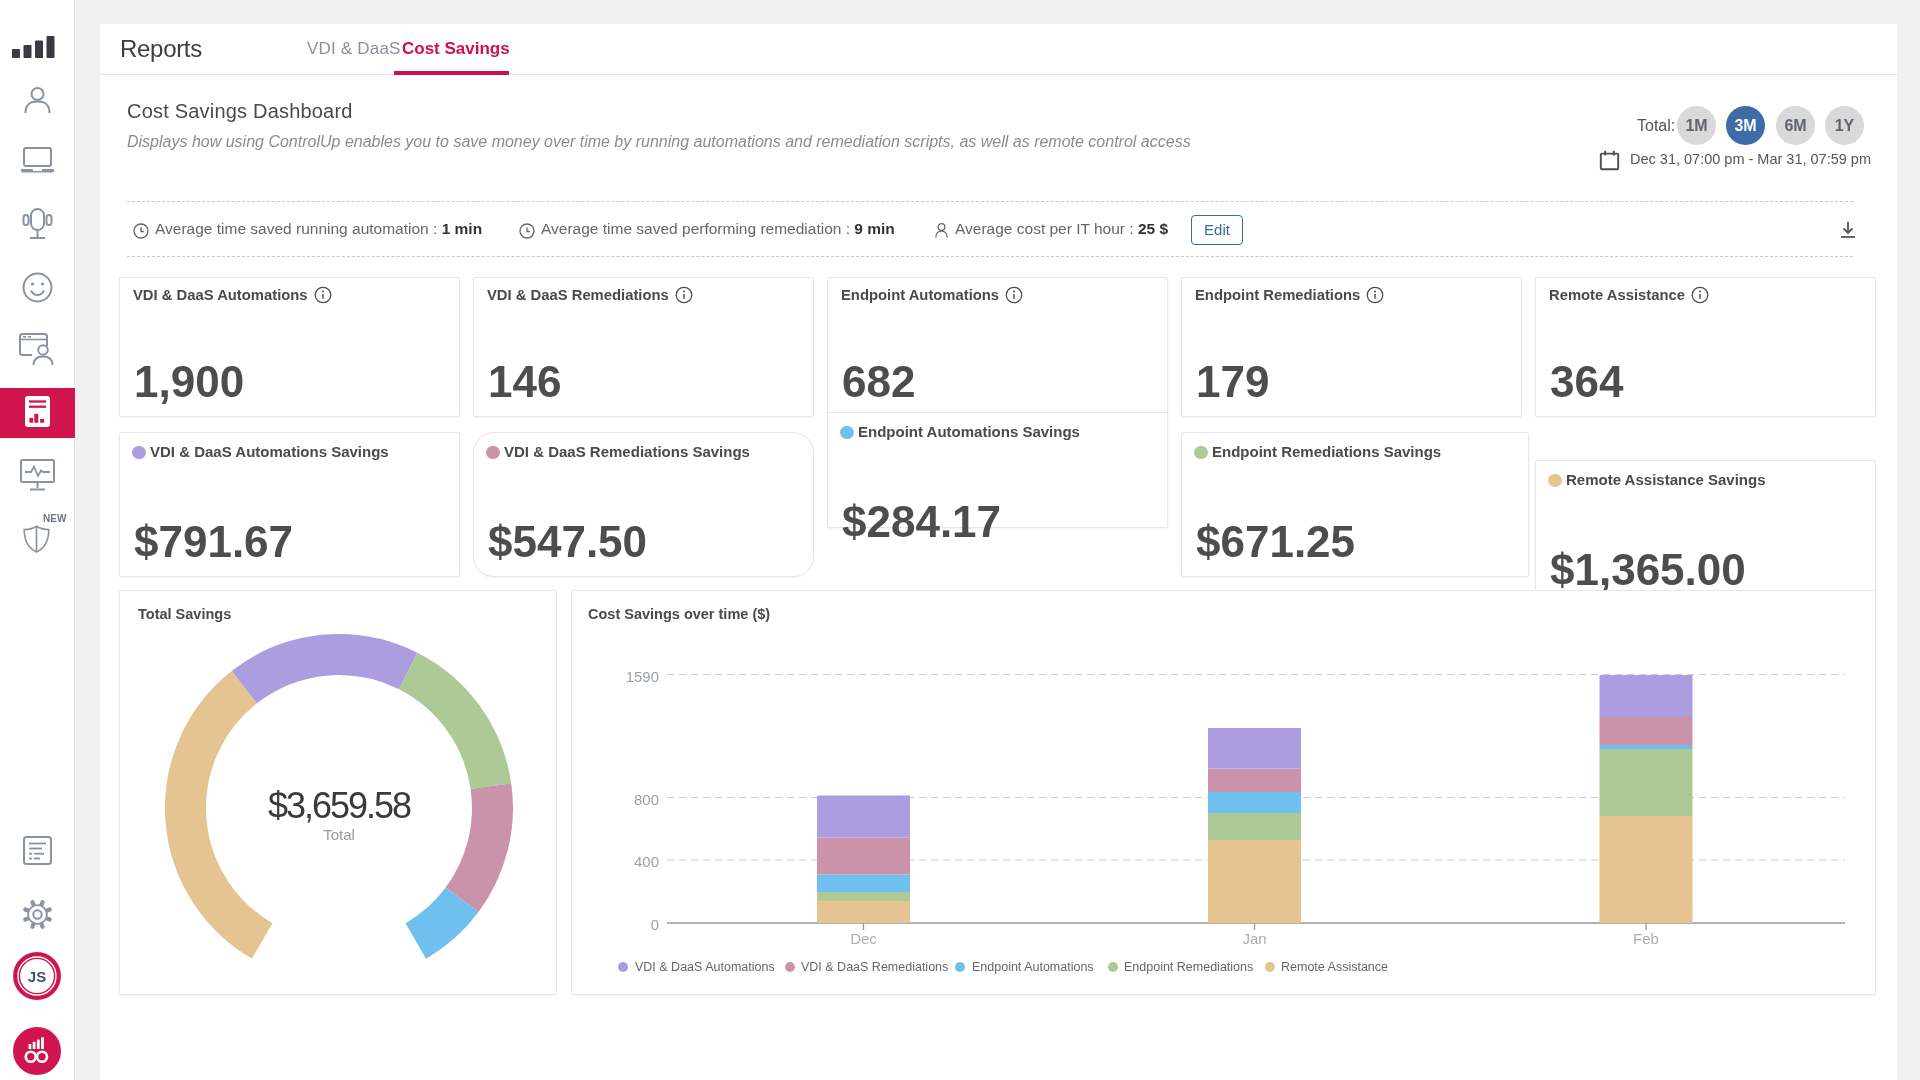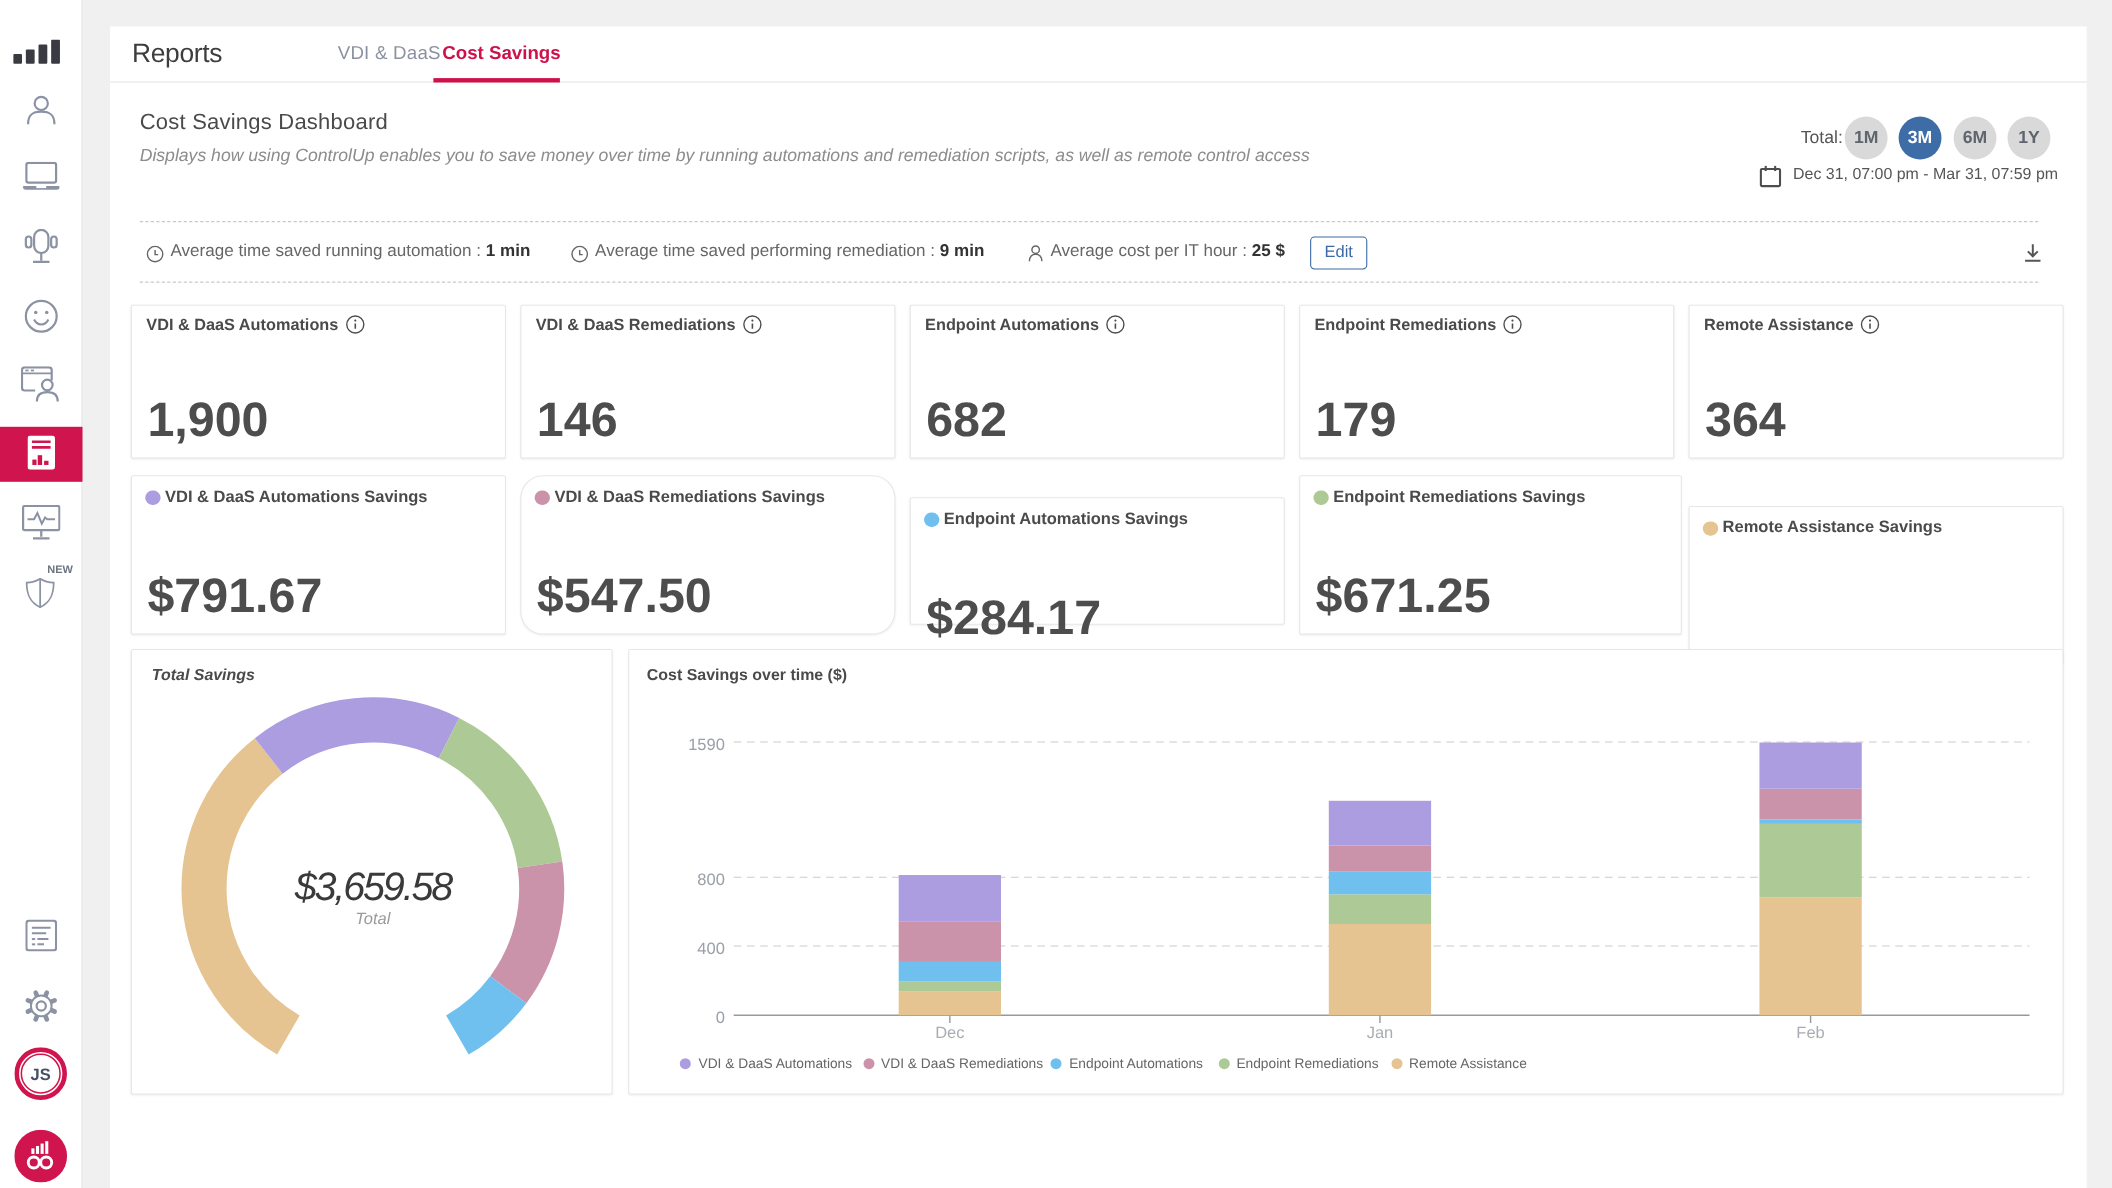--- a/index.html
+++ b/index.html
@@ -211,36 +211,37 @@
   <div class="card" style="left:19px; top:408px; width:341px; height:145px;">
     <div class="dot" style="background:#ab9ddf;"></div>
     <div class="dtitle">VDI &amp; DaaS Automations Savings</div>
     <div class="cnum" style="top:84px;">$791.67</div>
   </div>
   <div class="card" style="left:373px; top:408px; width:341px; height:145px;border-radius:21px;">
     <div class="dot" style="background:#cb93a9;"></div>
     <div class="dtitle">VDI &amp; DaaS Remediations Savings</div>
     <div class="cnum" style="top:84px;">$547.50</div>
   </div>
-  <div class="card" style="left:727px; top:428px; width:341px; height:116px;padding-left:16px;">
+  <div class="card" style="left:727px; top:388px; width:341px; height:116px;padding-left:16px;">
     <div class="dot" style="background:#6fc0ee;"></div>
     <div class="dtitle">Endpoint Automations Savings</div>
     <div class="cnum" style="top:84px;">$284.17</div>
   </div>
   <div class="card" style="left:1081px; top:408px; width:348px; height:145px;text-decoration:underline;">
     <div class="dot" style="background:#acc996;"></div>
     <div class="dtitle">Endpoint Remediations Savings</div>
     <div class="cnum" style="top:84px;">$671.25</div>
   </div>
   <div class="card" style="left:1435px; top:408px; width:341px; height:145px;margin-top:28px;">
     <div class="dot" style="background:#e5c492;"></div>
     <div class="dtitle">Remote Assistance Savings</div>
-  </div>
-
-  <div class="card" style="left:19px; top:566px; width:438px; height:405px;font-style:italic;">
+    <div class="cnum" style="top:84px;">$1,365.00</div>
+  </div>
+
+  <div class="card" style="left:19px; top:566px; width:438px; height:405px;">
     <div class="ctitle" style="left:18px; top:15px; font-size:14.5px;">Total Savings</div>
     <svg class="abs" style="left:0; top:0;" width="438" height="405" viewBox="0 0 438 405">
       <path d="M 142.2 349.9 A 153.5 153.5 0 0 1 124.3 96.2" fill="none" stroke="#e5c492" stroke-width="41"></path>
       <path d="M 124.3 96.2 A 153.5 153.5 0 0 1 288.2 80.0" fill="none" stroke="#ab9ddf" stroke-width="41"></path>
       <path d="M 288.2 80.0 A 153.5 153.5 0 0 1 370.9 195.2" fill="none" stroke="#acc996" stroke-width="41"></path>
       <path d="M 370.9 195.2 A 153.5 153.5 0 0 1 342.1 308.7" fill="none" stroke="#cb93a9" stroke-width="41"></path>
       <path d="M 342.1 308.7 A 153.5 153.5 0 0 1 295.8 349.9" fill="none" stroke="#6fc0ee" stroke-width="41"></path>
       <text x="219" y="227" text-anchor="middle" font-size="36" letter-spacing="-2" fill="#3a3a3a" font-family="Liberation Sans">$3,659.58</text>
       <text x="219" y="249" text-anchor="middle" font-size="15" fill="#9a9a9a" font-family="Liberation Sans">Total</text>
     </svg>

